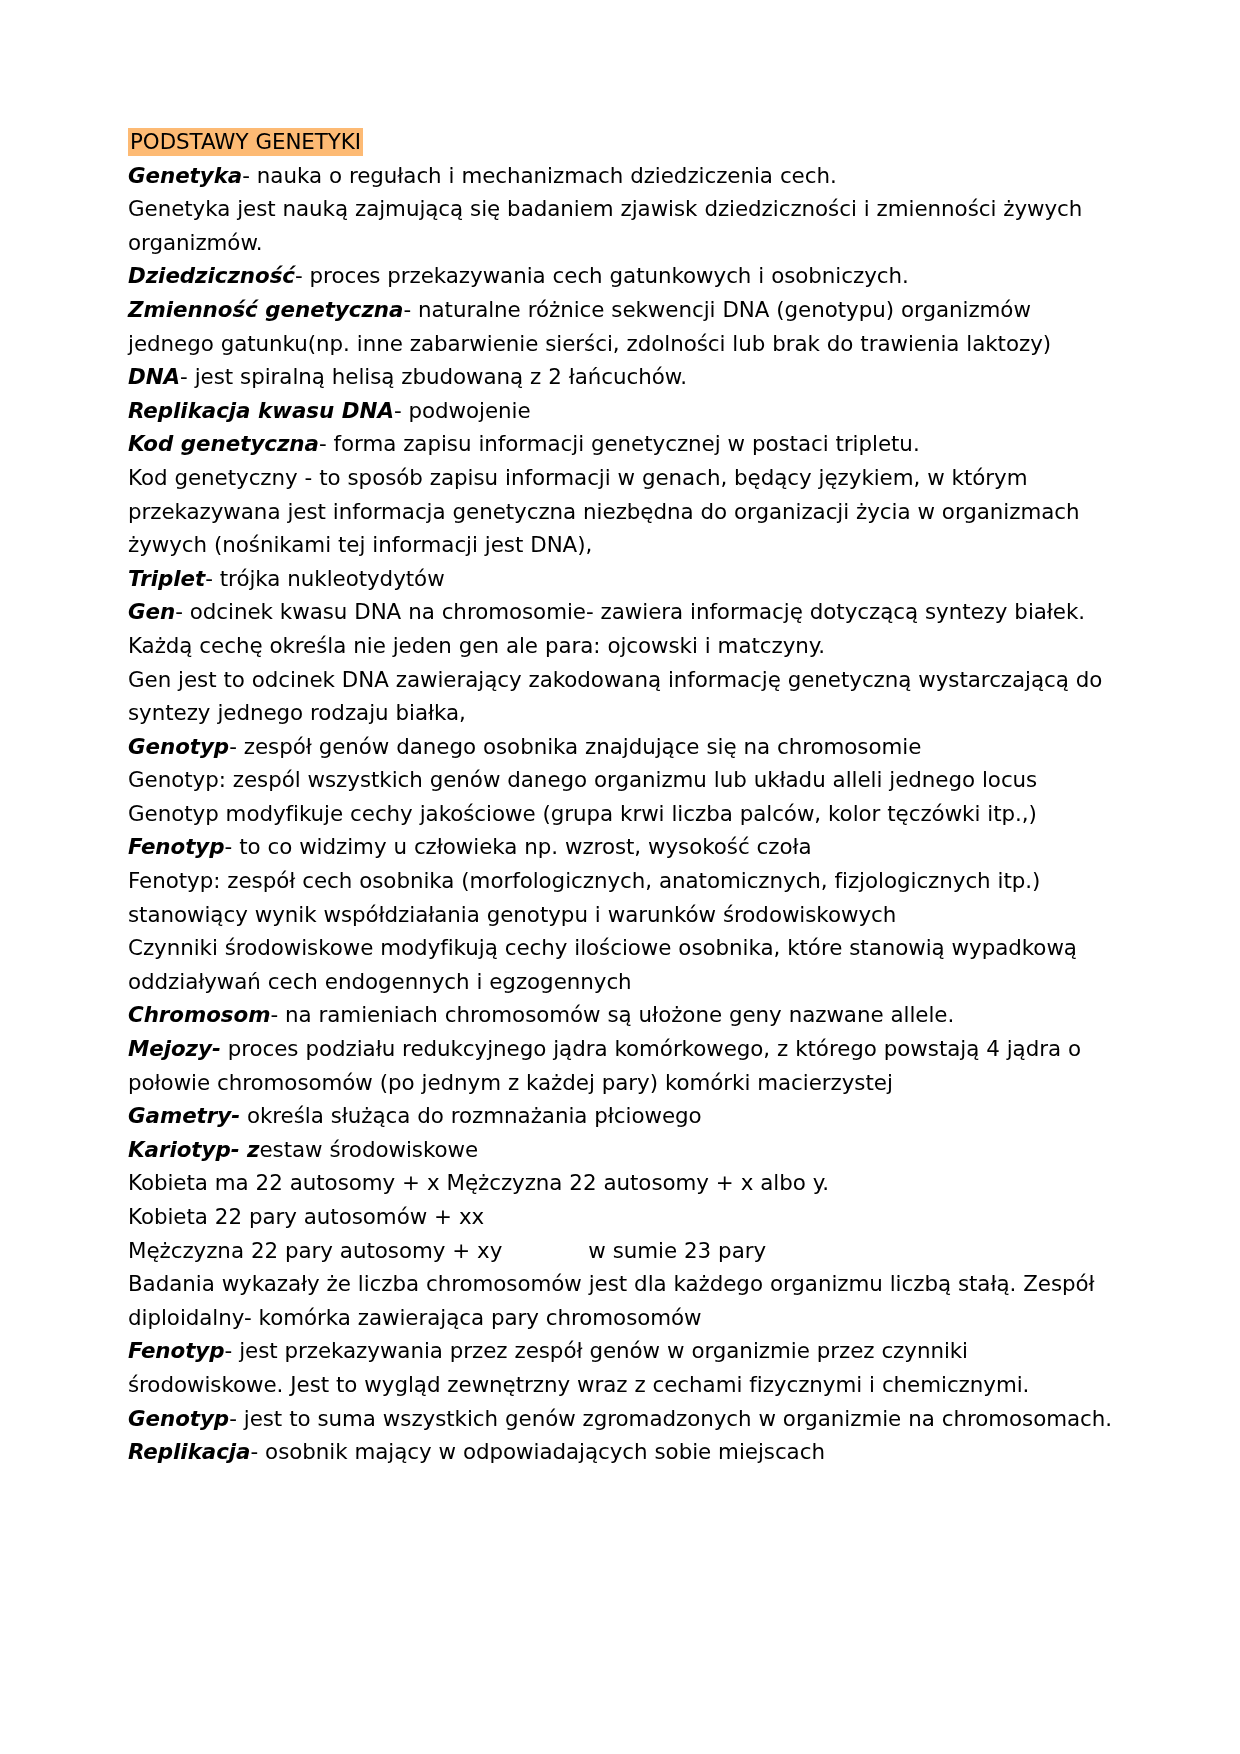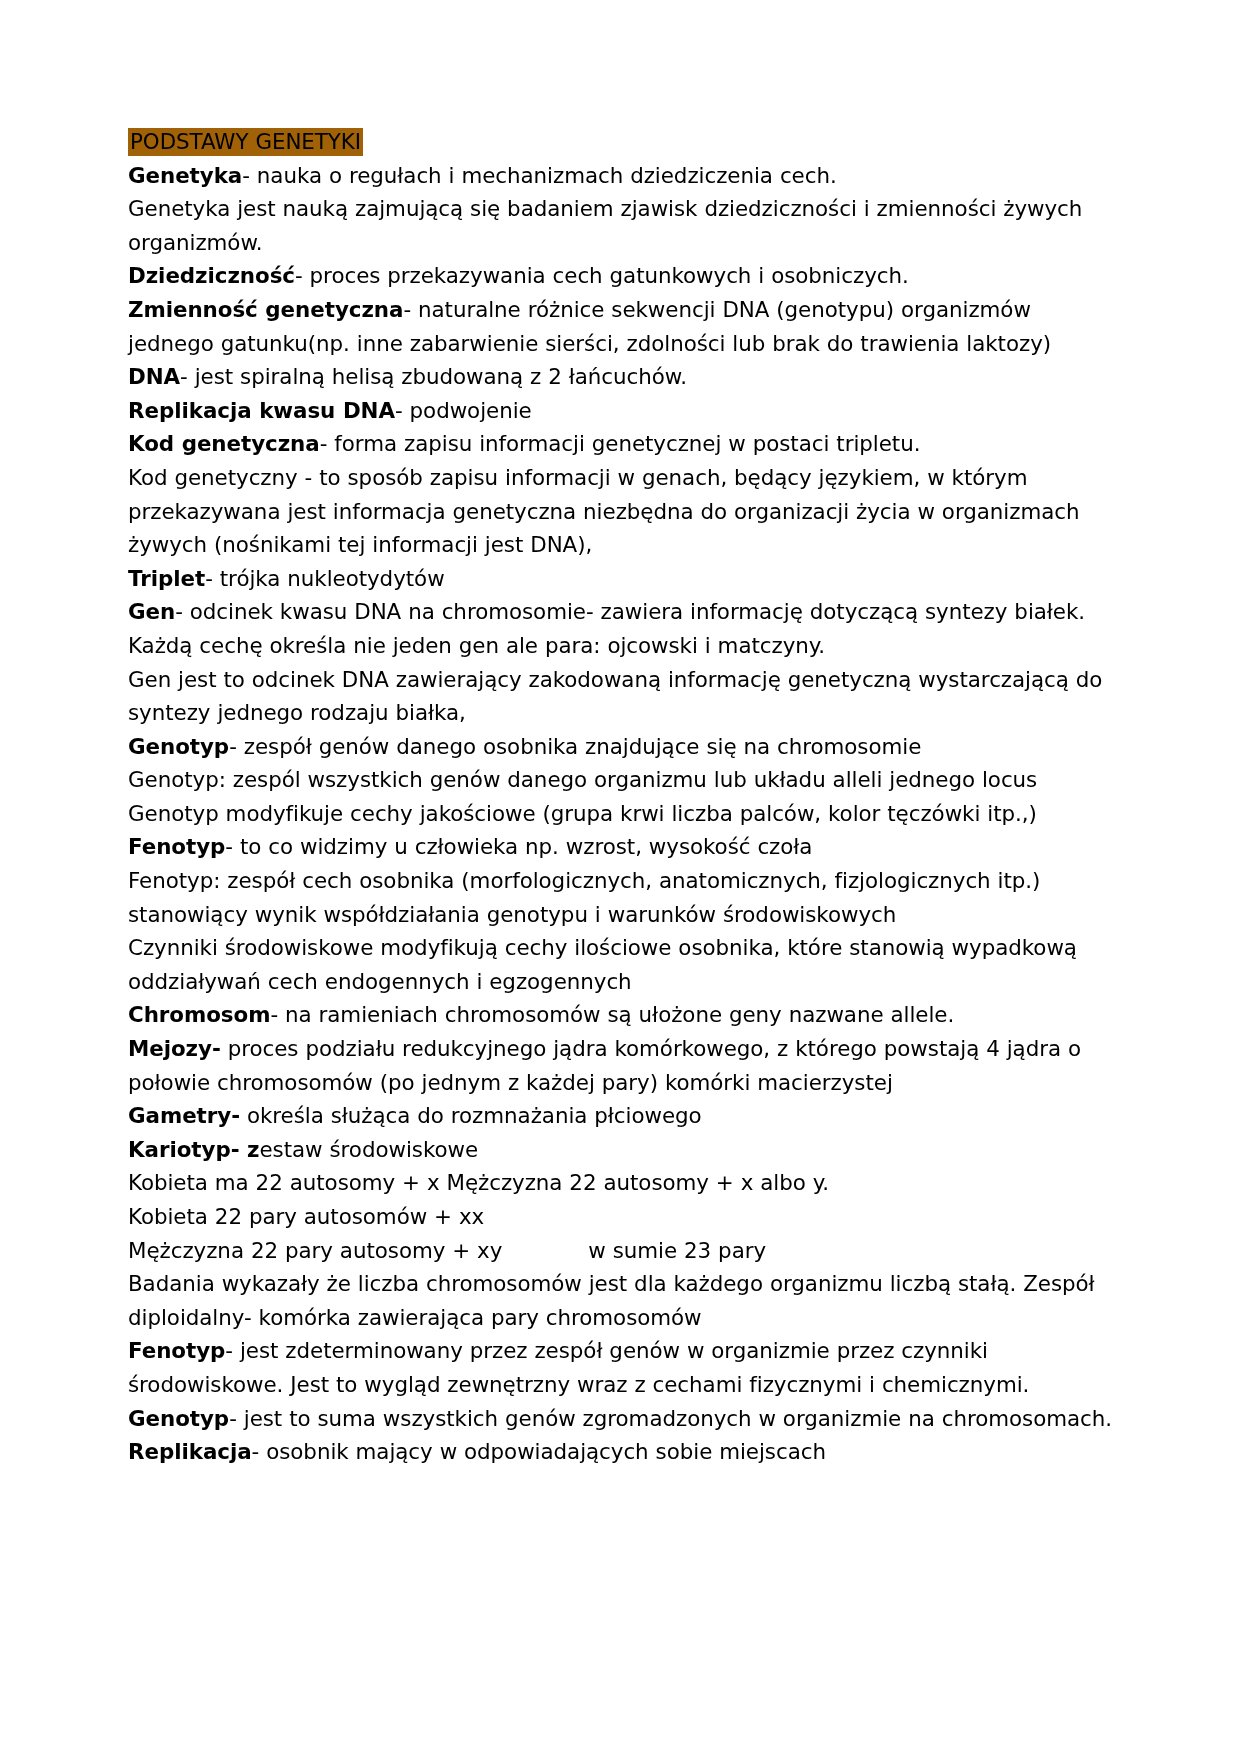--- a/index.html
+++ b/index.html
@@ -32,27 +32,28 @@
   }
   .para {
     margin: 0;
     padding: 0;
   }
   .title-line {
     margin: 0 0 0 0;
     line-height: 33.6px;
   }
   .hl {
-    background-color: #a16207;
+    background-color: #fdba74;
     padding: 1px 2px 2px 2px;
     box-decoration-break: clone;
     -webkit-box-decoration-break: clone;
   }
   .term {
     font-weight: bold;
+    font-style: italic;
   }
   .nowrap-gap {
     display: inline-block;
     width: 86px;
   }
 </style>
 </head>
 <body>
 
 <div class="page">
@@ -104,20 +105,20 @@
     <p class="para"><span class="term">Kariotyp- z</span><span>estaw środowiskowe</span></p>
 
     <p class="para"><span>Kobieta ma 22 autosomy + x Mężczyzna 22 autosomy + x albo y.</span></p>
 
     <p class="para"><span>Kobieta 22 pary autosomów + xx</span></p>
 
     <p class="para"><span>Mężczyzna 22 pary autosomy + xy</span><span class="nowrap-gap"></span><span>w sumie 23 pary</span></p>
 
     <p class="para"><span>Badania wykazały że liczba chromosomów jest dla każdego organizmu liczbą stałą. Zespół diploidalny- komórka zawierająca pary chromosomów</span></p>
 
-    <p class="para"><span class="term">Fenotyp</span><span>- jest zdeterminowany przez zespół genów w organizmie przez czynniki środowiskowe. Jest to wygląd zewnętrzny wraz z cechami fizycznymi i chemicznymi.</span></p>
+    <p class="para"><span class="term">Fenotyp</span><span>- jest przekazywania przez zespół genów w organizmie przez czynniki środowiskowe. Jest to wygląd zewnętrzny wraz z cechami fizycznymi i chemicznymi.</span></p>
 
     <p class="para"><span class="term">Genotyp</span><span>- jest to suma wszystkich genów zgromadzonych w organizmie na chromosomach.</span></p>
 
     <p class="para"><span class="term">Replikacja</span><span>- osobnik mający w odpowiadających sobie miejscach</span></p>
 
   </div>
 </div>
 
 </body></html>

